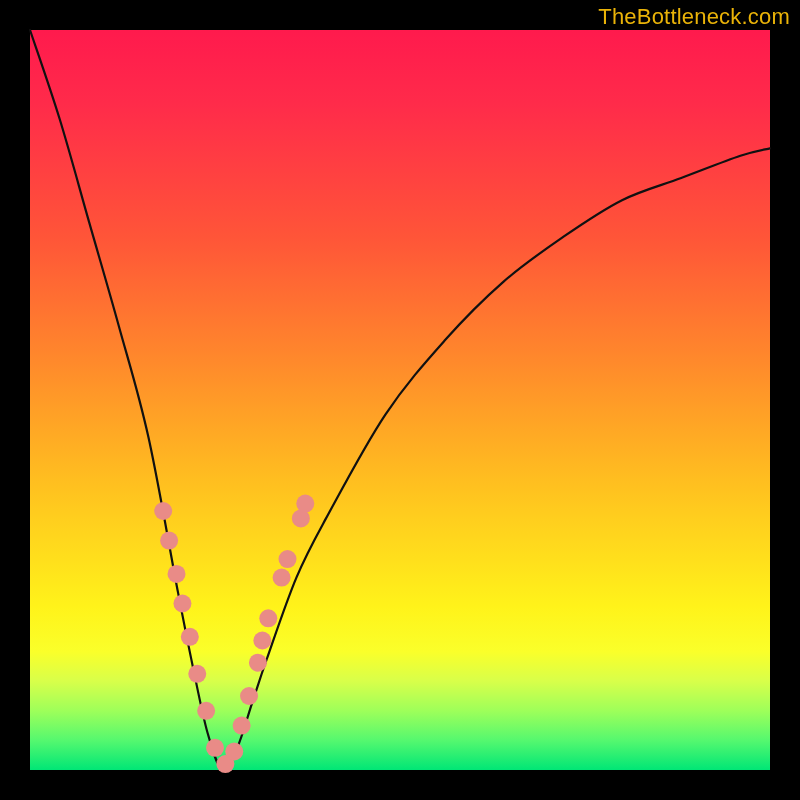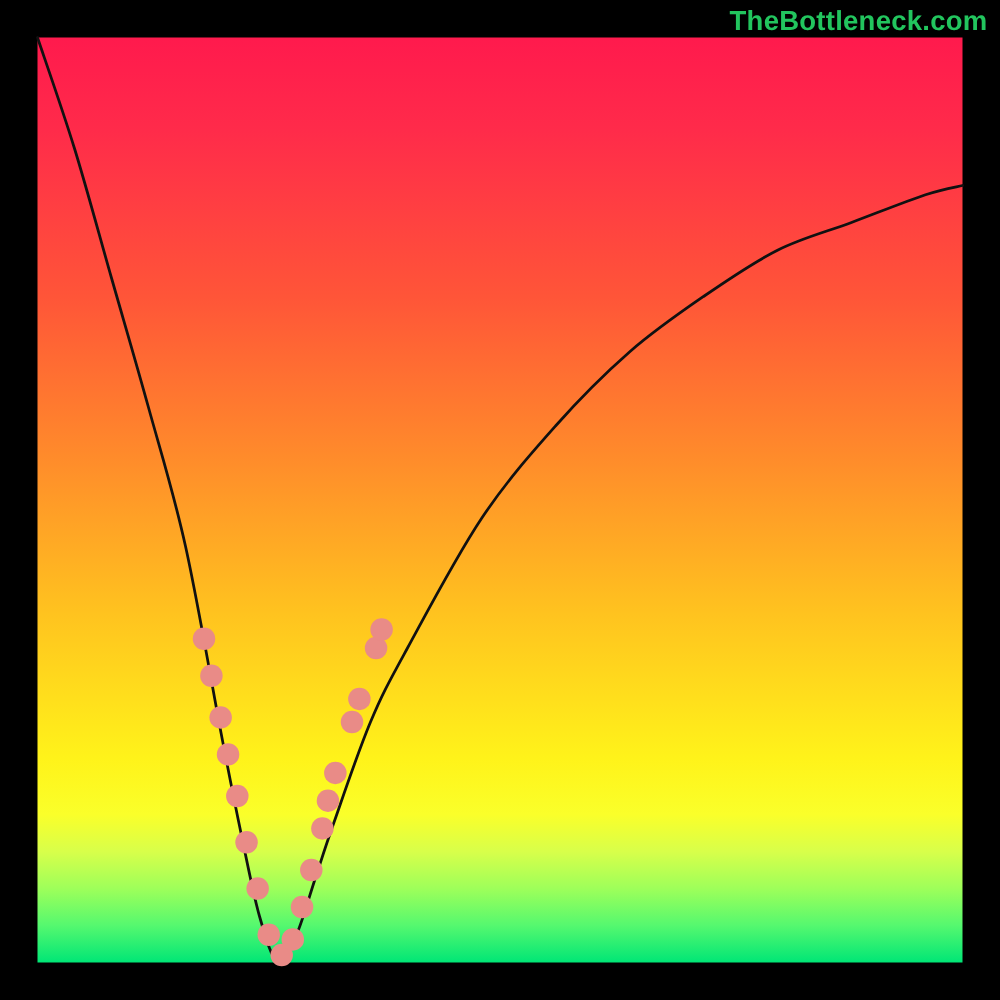--- a/index.html
+++ b/index.html
@@ -29,23 +29,23 @@
       #d8ff4a 88%,
       #9eff5a 92%,
       #55f86f 96%,
       #00e676 100%
     );
   }
   .watermark {
     position: absolute;
     top: 4px;
     right: 10px;
-    color: #22c55e;
+    color: #eab308;
     font-size: 22px;
-    font-weight: 700;
+    font-weight: 400;
     letter-spacing: 0.2px;
     z-index: 5;
     user-select: none;
   }
   svg.curve-layer {
     position: absolute;
     left: 0;
     top: 0;
     width: 740px;
     height: 740px;

